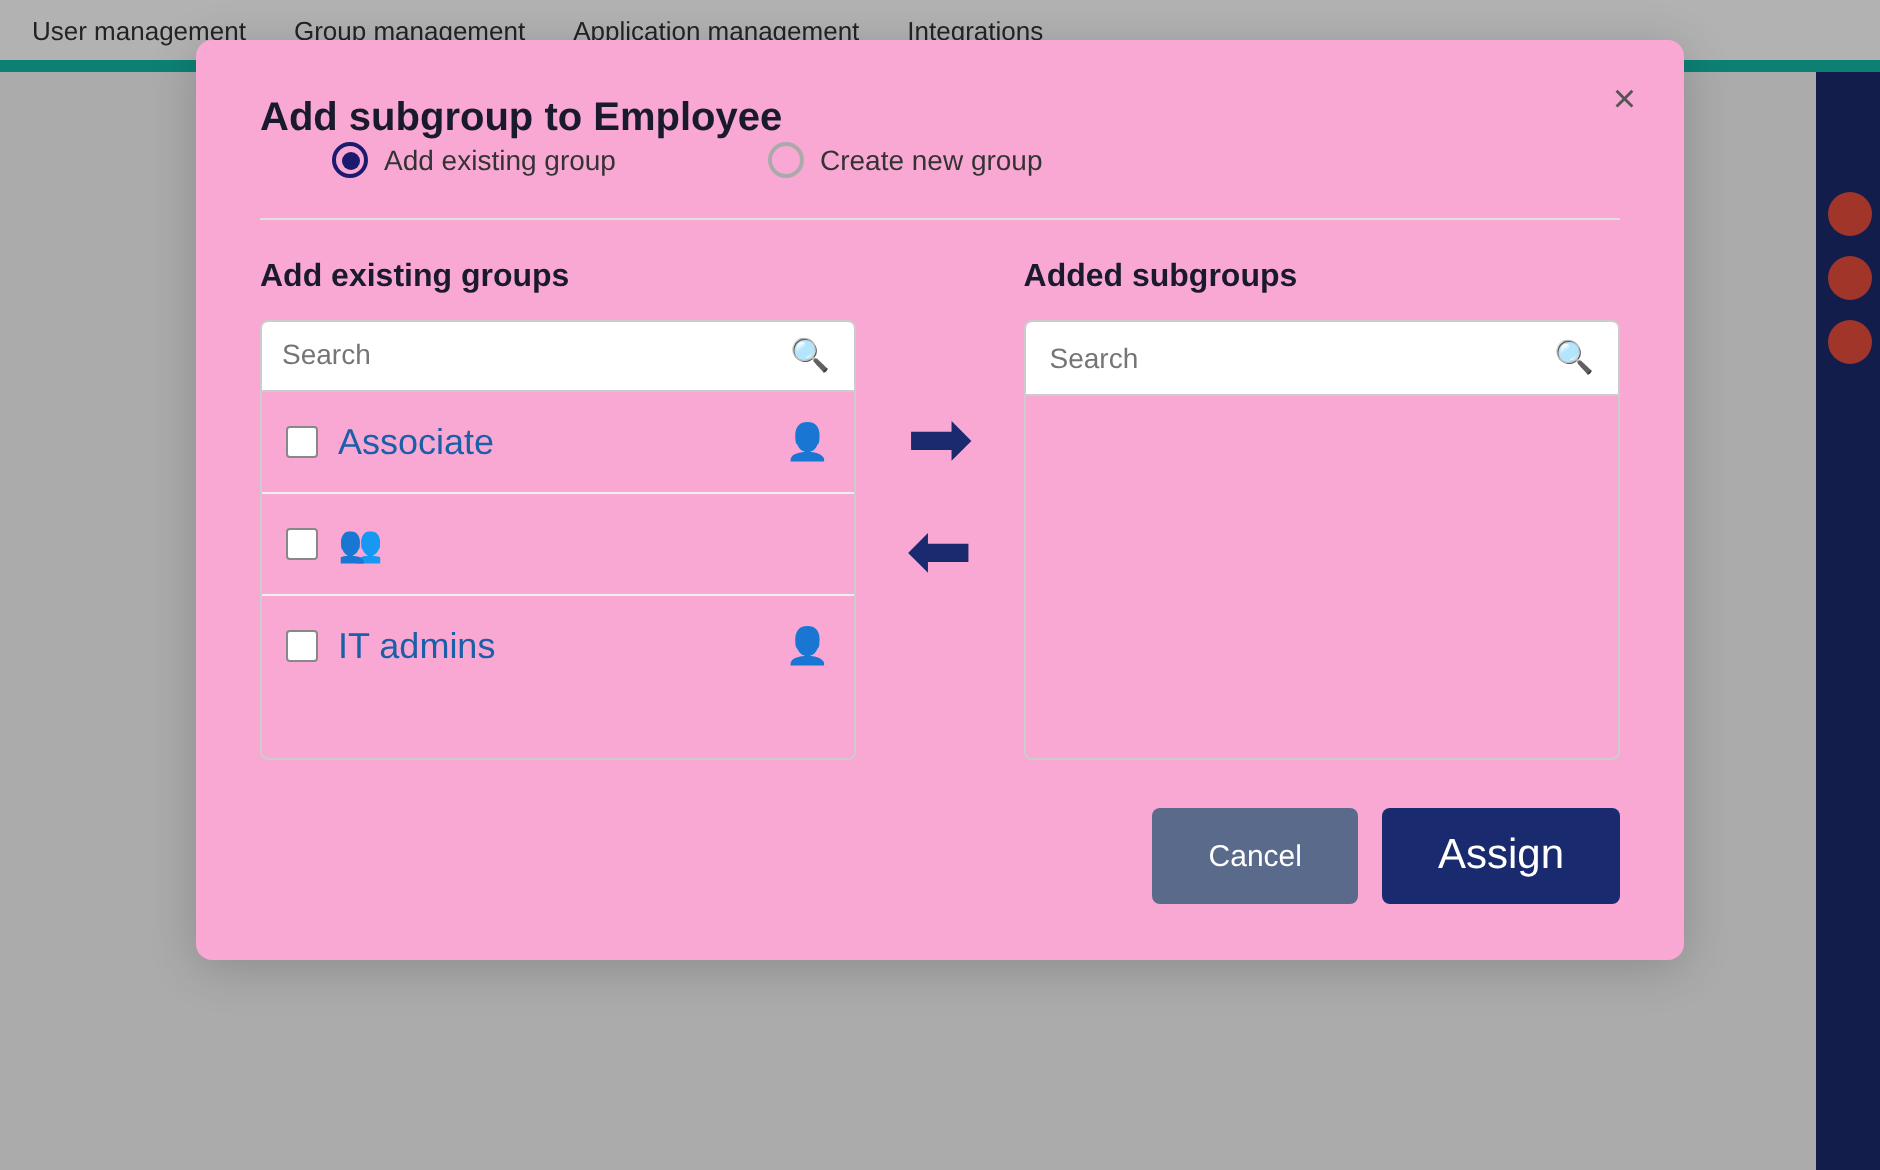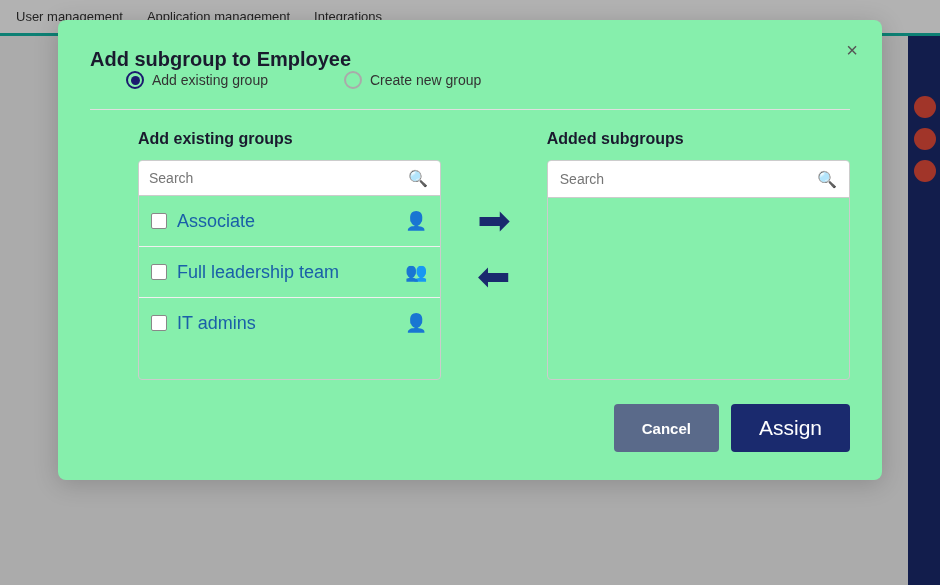--- a/index.html
+++ b/index.html
@@ -8,21 +8,21 @@
       background: #f0f0f0;
       width: 940px;
       height: 585px;
       overflow: hidden;
       position: relative;
     }
 
     
     .top-nav {
       background: #fff;
-      border-bottom: 3px solid #14b8a6;
+      border-bottom: 6px solid #14b8a6;
       display: flex;
       align-items: center;
       padding: 0 16px;
       height: 36px;
       gap: 24px;
     }
     .nav-item {
       font-size: 13px;
       color: #333;
       cursor: pointer;
@@ -37,23 +37,23 @@
       background: rgba(0,0,0,0.3);
       display: flex;
       align-items: flex-start;
       justify-content: center;
       padding-top: 20px;
       z-index: 10;
     }
 
     
     .modal {
-      background: #86efac;
+      background: #f9a8d4;
       border-radius: 8px;
-      width: 824px;
+      width: 744px;
       padding: 28px 32px 28px 32px;
       position: relative;
       box-shadow: 0 4px 24px rgba(0,0,0,0.18);
     }
     .modal-title {
       font-size: 20px;
       font-weight: 600;
       color: #1a1a2e;
       margin-bottom: 18px;
     }
@@ -105,22 +105,21 @@
     .divider {
       border: none;
       border-top: 1px solid #e0e0e0;
       margin-bottom: 20px;
     }
 
     
     .panels {
       display: flex;
       align-items: flex-start;
-      gap: 16px;
-      margin-left: 48px;
+      gap: 5px;
     }
 
     
     .left-panel {
       flex: 1;
     }
     .panel-title {
       font-size: 16px;
       font-weight: 600;
       color: #1a1a2e;
@@ -246,21 +245,21 @@
       gap: 12px;
       margin-top: 24px;
     }
     .btn-cancel {
       background: #5a6a8a;
       color: #fff;
       border: none;
       border-radius: 4px;
       padding: 12px 28px;
       font-size: 15px;
-      font-weight: 700;
+      font-weight: 400;
       cursor: pointer;
     }
     .btn-assign {
       background: #1a2a6e;
       color: #fff;
       border: none;
       border-radius: 4px;
       padding: 12px 28px;
       font-size: 21px;
       font-weight: 500;
@@ -290,20 +289,21 @@
     .bg-circle {
       width: 22px; height: 22px;
       border-radius: 50%;
     }
   </style>
 </head>
 <body>
 
 <div class="top-nav">
   <span class="nav-item">User management</span>
+  <span class="nav-item">Group management</span>
   <span class="nav-item">Application management</span>
   <span class="nav-item">Integrations</span>
 </div>
 
 <div class="bg-content">
   <div class="bg-right-bar">
     <div class="bg-circles">
       <div class="bg-circle" style="background:#e74c3c;"></div>
       <div class="bg-circle" style="background:#e74c3c;"></div>
       <div class="bg-circle" style="background:#e74c3c;"></div>
@@ -342,21 +342,20 @@
             <span class="search-icon">🔍</span>
           </div>
 
           <div class="list-item">
             <div class="checkbox"></div>
             <span class="item-label">Associate</span>
             <span class="item-icon">👤</span>
           </div>
           <div class="list-item">
             <div class="checkbox"></div>
-            <span class="item-label">Full leadership team</span>
             <span class="item-icon">👥</span>
           </div>
           <div class="list-item">
             <div class="checkbox"></div>
             <span class="item-label">IT admins</span>
             <span class="item-icon">👤</span>
           </div>
         </div>
       </div>
 

